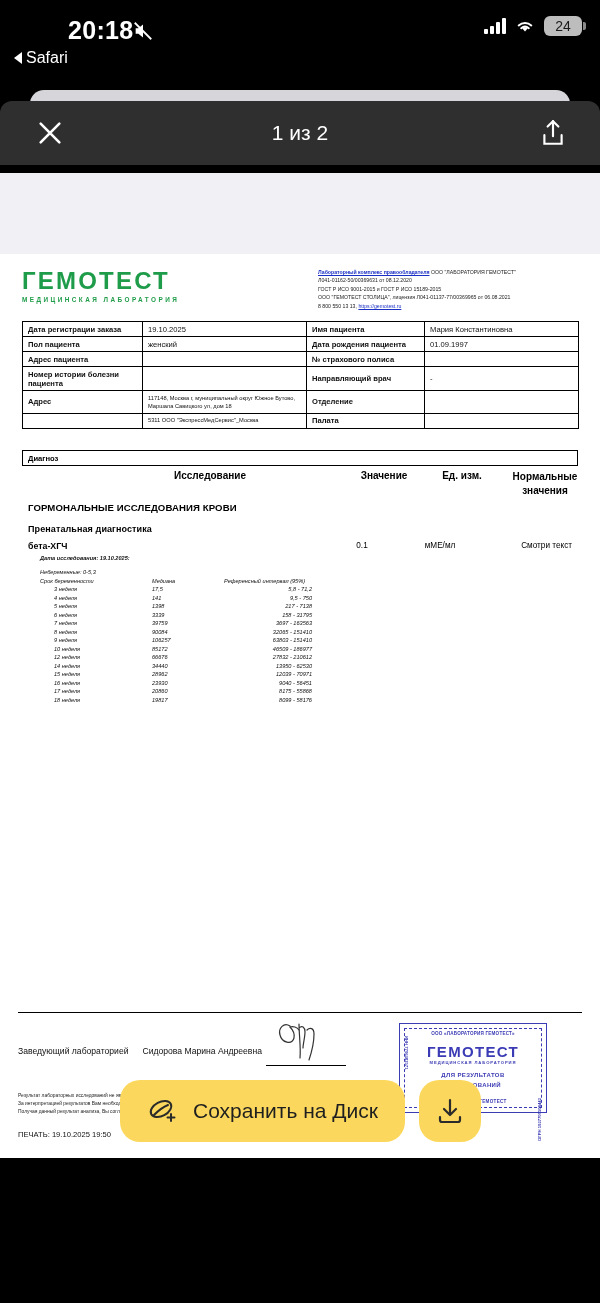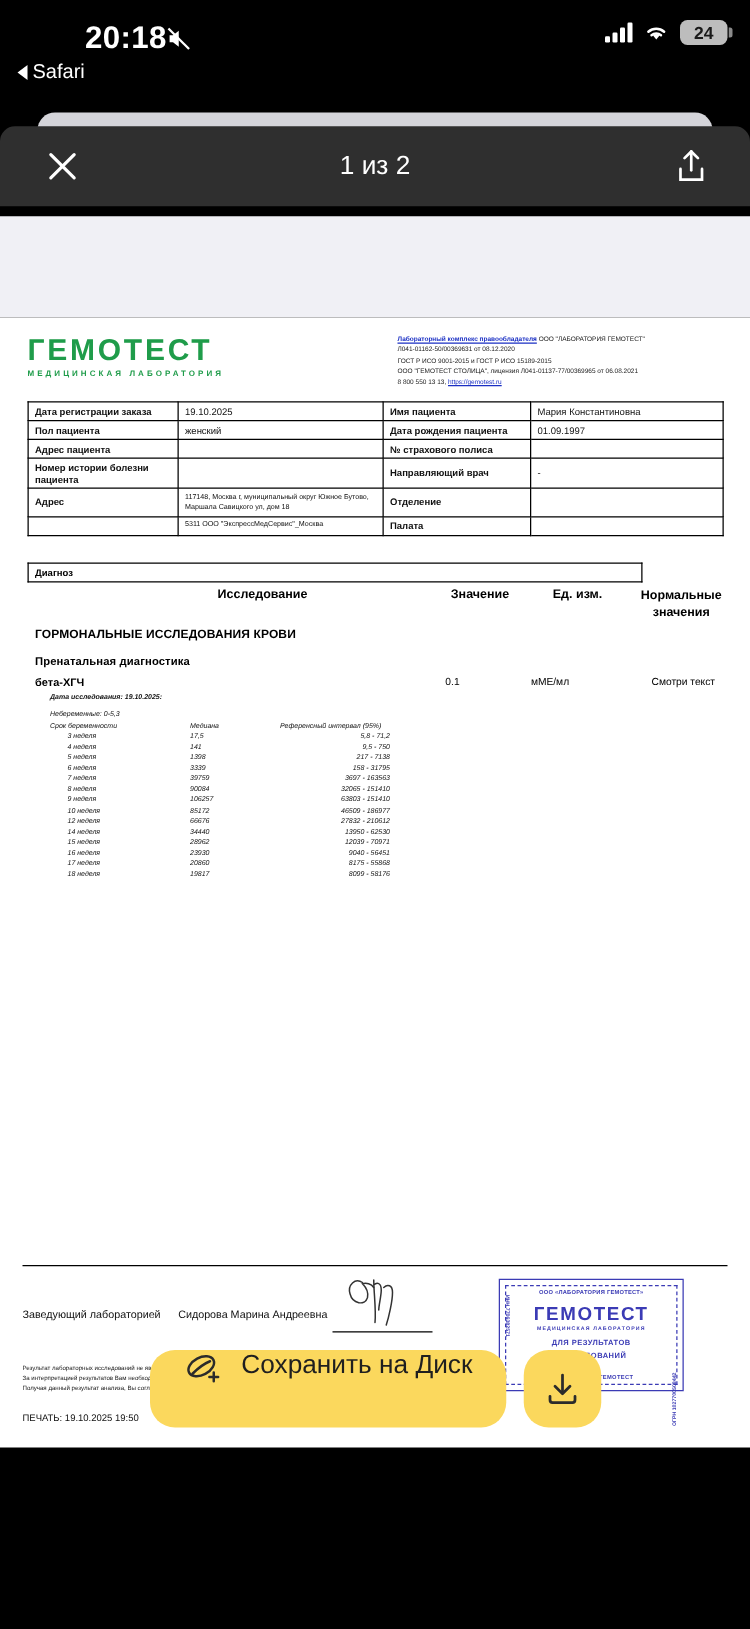--- a/index.html
+++ b/index.html
@@ -44,21 +44,21 @@
   .bars i:nth-child(4){ height: 16px; }
   .battery {
     position: relative; width: 38px; height: 20px;
     background: #bdbdbd; border-radius: 6px;
     display: flex; align-items: center; justify-content: center;
   }
   .battery:after {
     content: ""; position: absolute; right: -4px; top: 6px;
     width: 3px; height: 8px; background: #8a8a8a; border-radius: 0 2px 2px 0;
   }
-  .battery span { font-size: 14px; font-weight: 700; color: #1a1a1a; text-align: right; }
+  .battery span { font-size: 14px; font-weight: 400; color: #1a1a1a; text-align: right; }
 
   
   .card-peek {
     position: absolute; left: 30px; top: 90px; width: 540px; height: 30px;
     background: #d5d5da; border-radius: 14px 14px 0 0;
   }
 
   
   .viewerbar {
     position: absolute; left: 0; top: 101px; width: 600px; height: 64px;
@@ -117,21 +117,21 @@
     font-size: 7.6px; color: #111; vertical-align: middle; height: 14px;
   }
   .info td.lbl { font-weight: 700; }
   .info td.val { font-weight: 400; }
   .info td.big { font-size: 13.5px; font-weight: 700; letter-spacing: .2px; }
   .info td.tiny { font-size: 5.7px; line-height: 1.45; }
   .col-a { width: 120px; } .col-b { width: 164px; }
   .col-c { width: 118px; } .col-d { width: 154px; }
 
   .diag {
-    position: absolute; left: 22px; top: 196px; width: 492px;
+    position: absolute; left: 22px; top: 196px; width: 556px;
     border: 1px solid #000; border-collapse: collapse;
   }
   .diag td { padding: 2.5px 5px; font-size: 7.6px; font-weight: 700; height: 14px; }
 
   
   .colhead { position: absolute; left: 22px; top: 216px; width: 556px; height: 34px; }
   .colhead div {
     position: absolute; font-size: 10px; font-weight: 700; color: #000; text-align: center;
   }
   .ch-issl { left: 108px; top: 0; width: 160px; }
@@ -227,21 +227,21 @@
     position: absolute; top: 12px; font-size: 4.2px; font-weight: 700; color: #3b3bb5;
     white-space: nowrap;
   }
   .stamp .vleft  { left: 2px; transform-origin: left top; transform: rotate(90deg) translateY(-7px); }
   .stamp .vright { right: 2px; transform-origin: right top; transform: rotate(-90deg) translateY(-7px) translateX(-62px); }
 
   
   .save-btn {
     position: absolute; left: 120px; top: 1080px; width: 285px; height: 62px;
     background: #fbd85d; border-radius: 20px;
-    display: flex; align-items: flex-start; justify-content: center; gap: 14px;
+    display: flex; align-items: center; justify-content: center; gap: 14px;
     cursor: pointer; border: none;
   }
   .save-btn .lbl { font-size: 21px; color: #1f1f1f; font-weight: 400; }
   .dl-btn {
     position: absolute; left: 419px; top: 1080px; width: 62px; height: 62px;
     background: #fbd85d; border-radius: 20px;
     display: flex; align-items: center; justify-content: center; cursor: pointer; border: none;
   }
 
   

